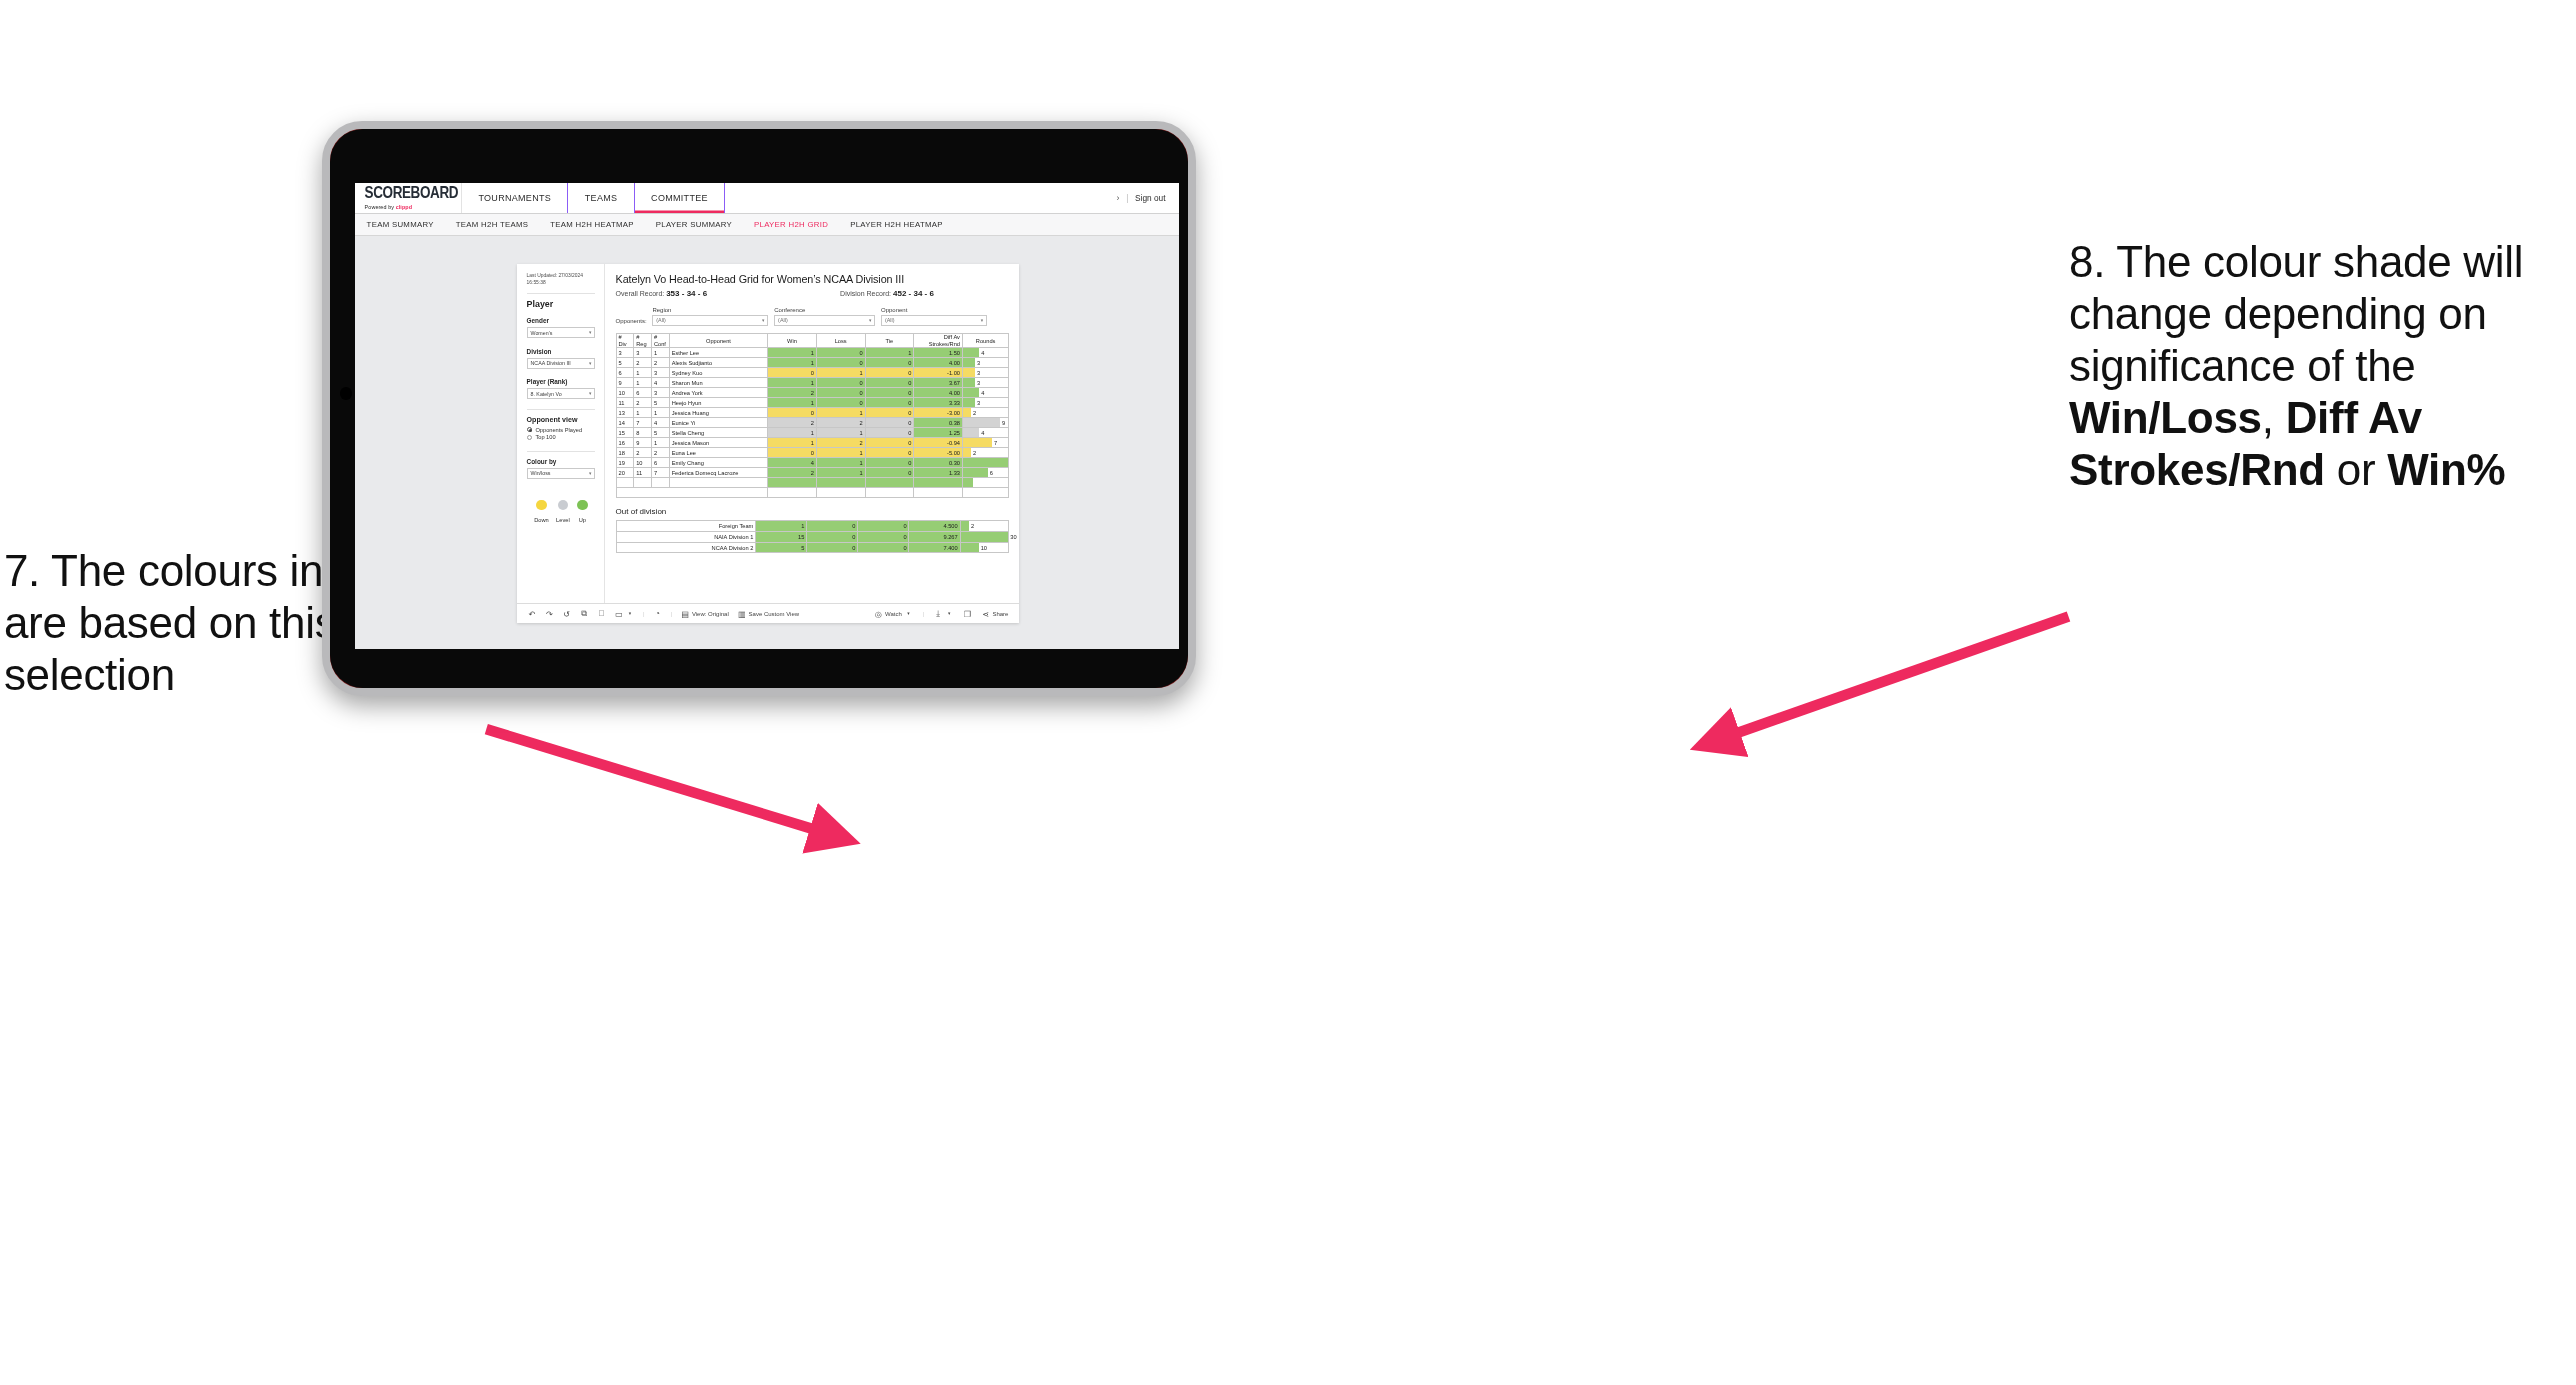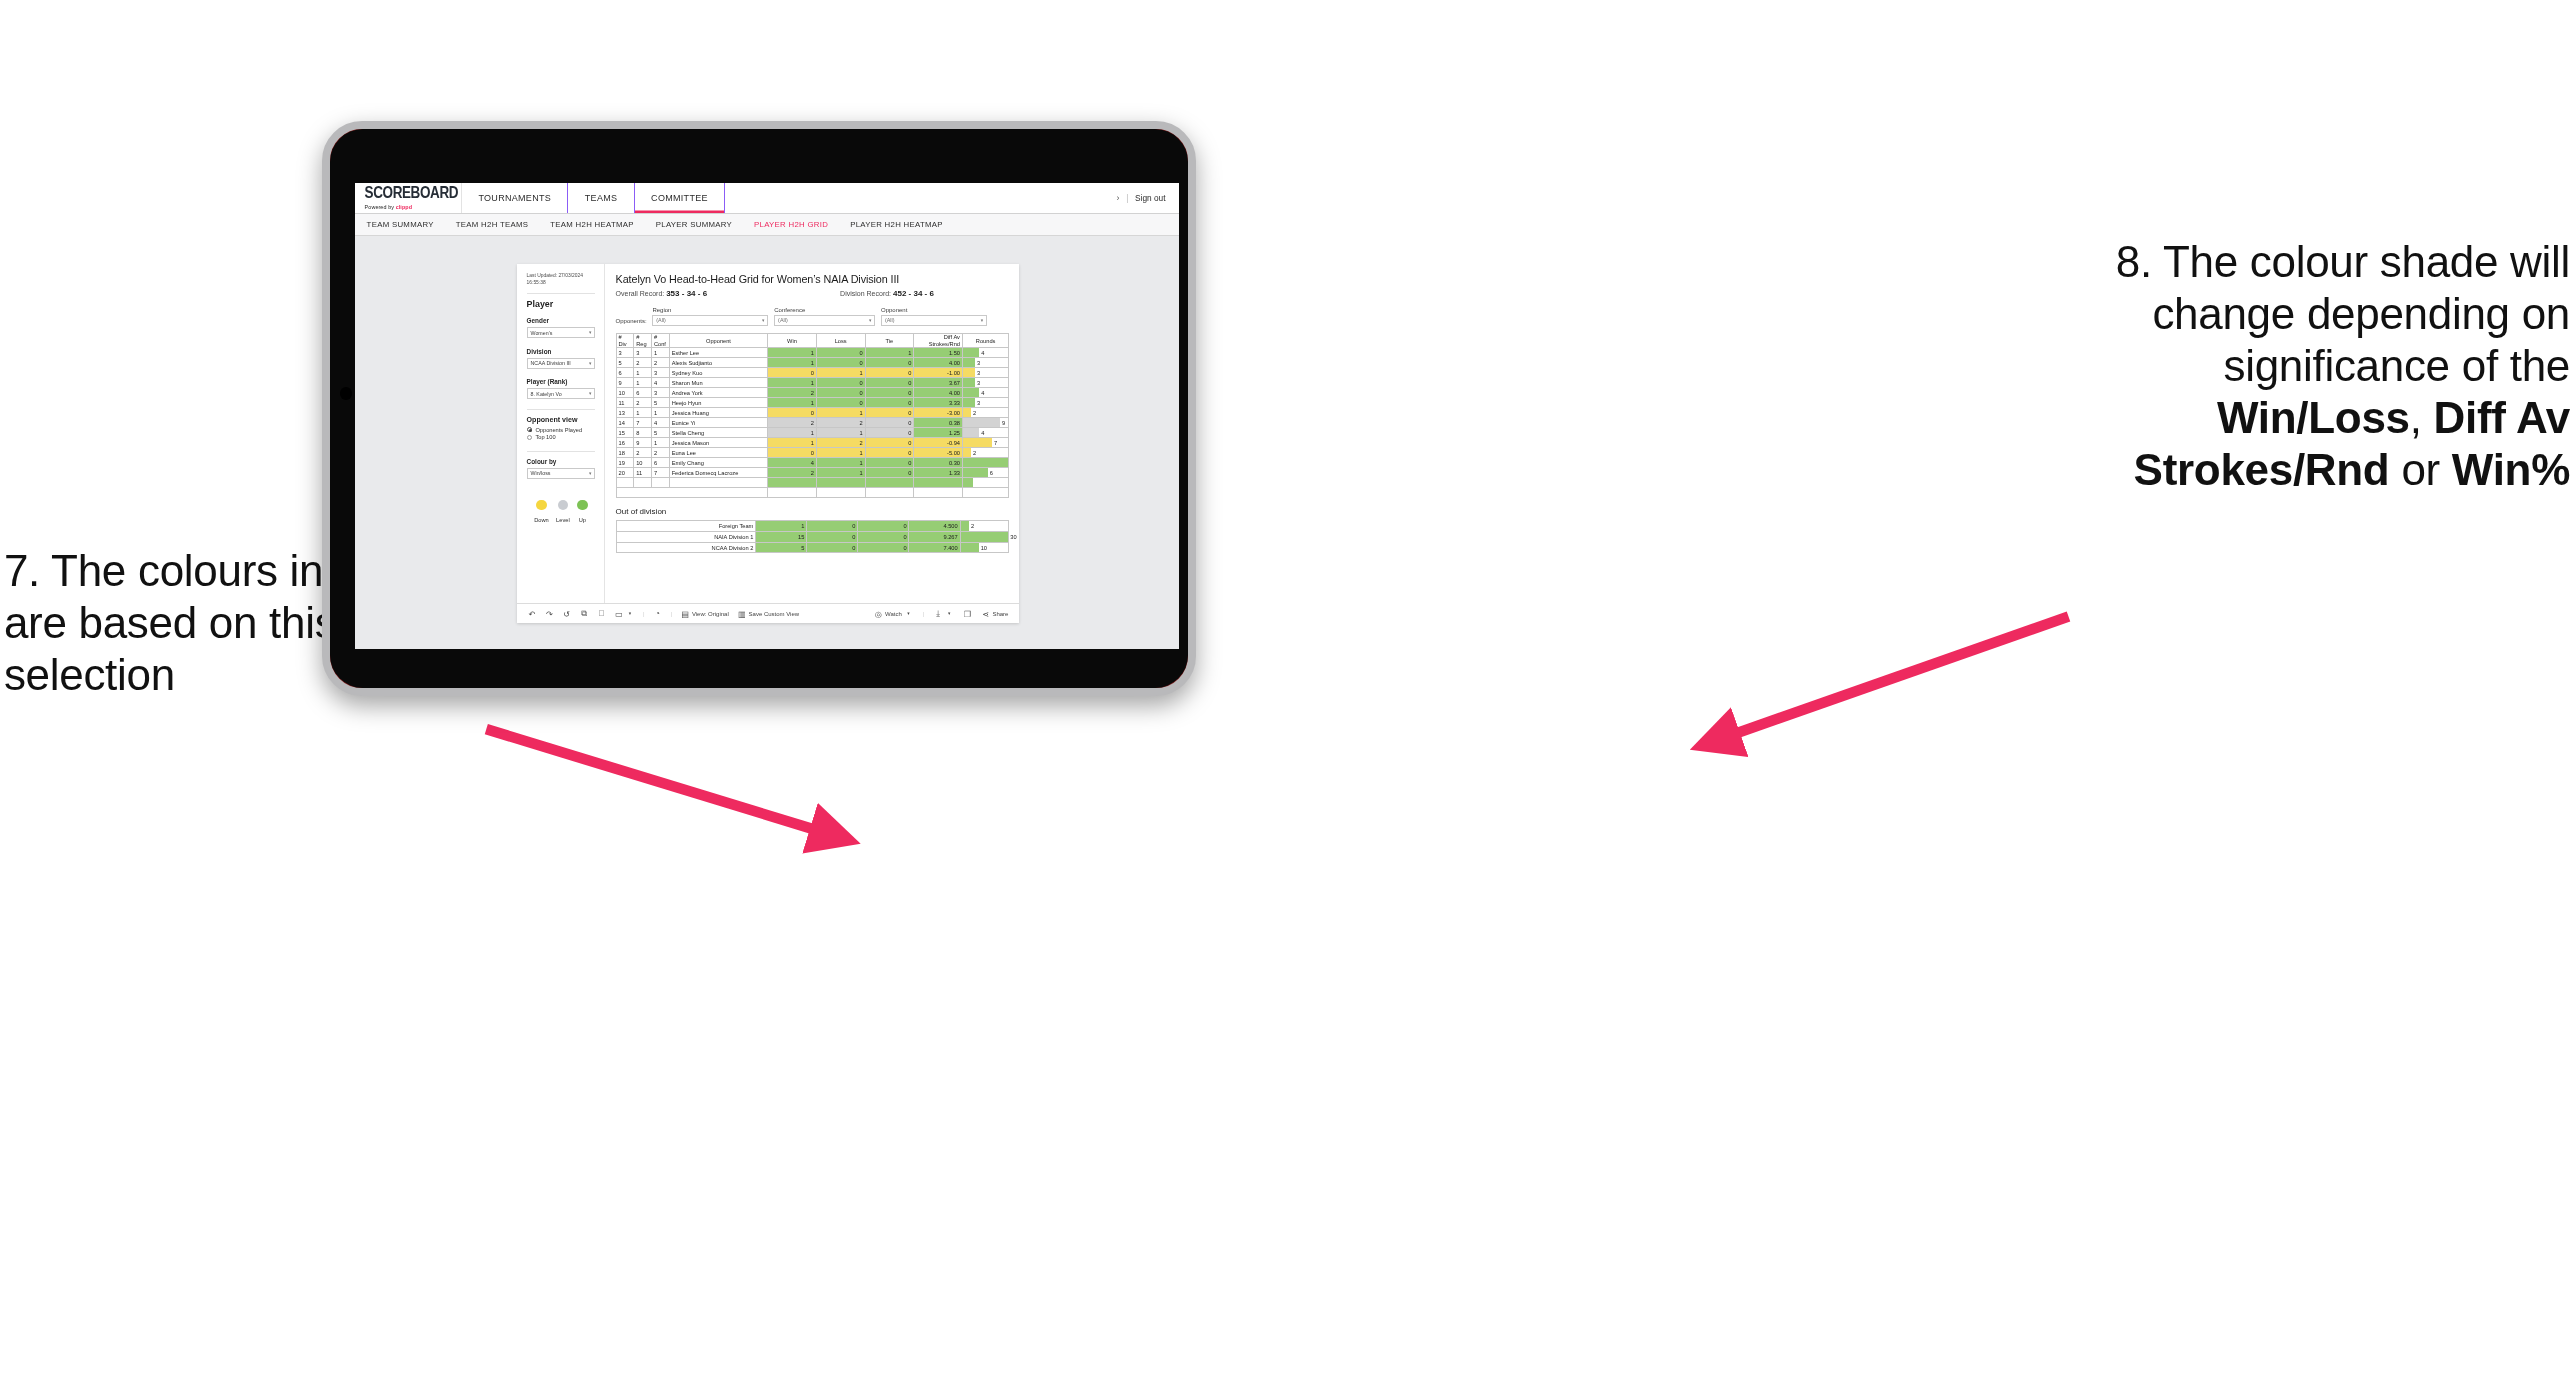--- a/index.html
+++ b/index.html
@@ -4,21 +4,21 @@
 <style>
   html,body{margin:0;padding:0;}
   body{
     width:2576px;height:1386px;background:#ffffff;overflow:hidden;
     font-family:"Liberation Sans",sans-serif;position:relative;
   }
 
   
   .anno{position:absolute;color:#111;font-size:44px;line-height:1.18;letter-spacing:-0.3px;}
   #anno-left{left:3.9px;top:545px;width:510px;}
-  #anno-right{left:2069px;top:236px;width:501px;text-align:right;}
+  #anno-right{left:2069px;top:236px;width:501px;}
   .anno b{font-weight:700;}
 
   .arrow-svg{position:absolute;left:0;top:0;width:2576px;height:1386px;pointer-events:none;}
 
   
   #tablet{position:absolute;left:322px;top:121px;width:874px;height:575px;
     background:#7f1d1d;border-radius:40px;
     border:8.7px solid #b9b9bb;
     box-shadow:0 9.6px 25px rgba(0,0,0,.35);
     box-sizing:border-box;}
@@ -221,21 +221,21 @@
                 <span class="lg-lbl">Level</span>
               </div>
               <div class="lg">
                 <span class="dot" style="background:#7dc255"></span>
                 <span class="lg-lbl">Up</span>
               </div>
             </div>
           </div>
 
           <div id="main">
-            <div class="m-title">Katelyn Vo Head-to-Head Grid for Women’s NAIA Division III</div>
+            <div class="m-title">Katelyn Vo Head-to-Head Grid for Women’s NCAA Division III</div>
             <div class="rec-row">
               <div><span>Overall Record: </span><b>353 - 34 - 6</b></div>
               <div class="rec2"><span>Division Record: </span><b>452 - 34 - 6</b></div>
             </div>
 
             <div class="filters">
               <div class="f-lbl-left">Opponents:</div>
               <div class="fcol" style="width:116px;">
                 <div class="f-lbl">Region</div>
                 <div class="f-sel">

